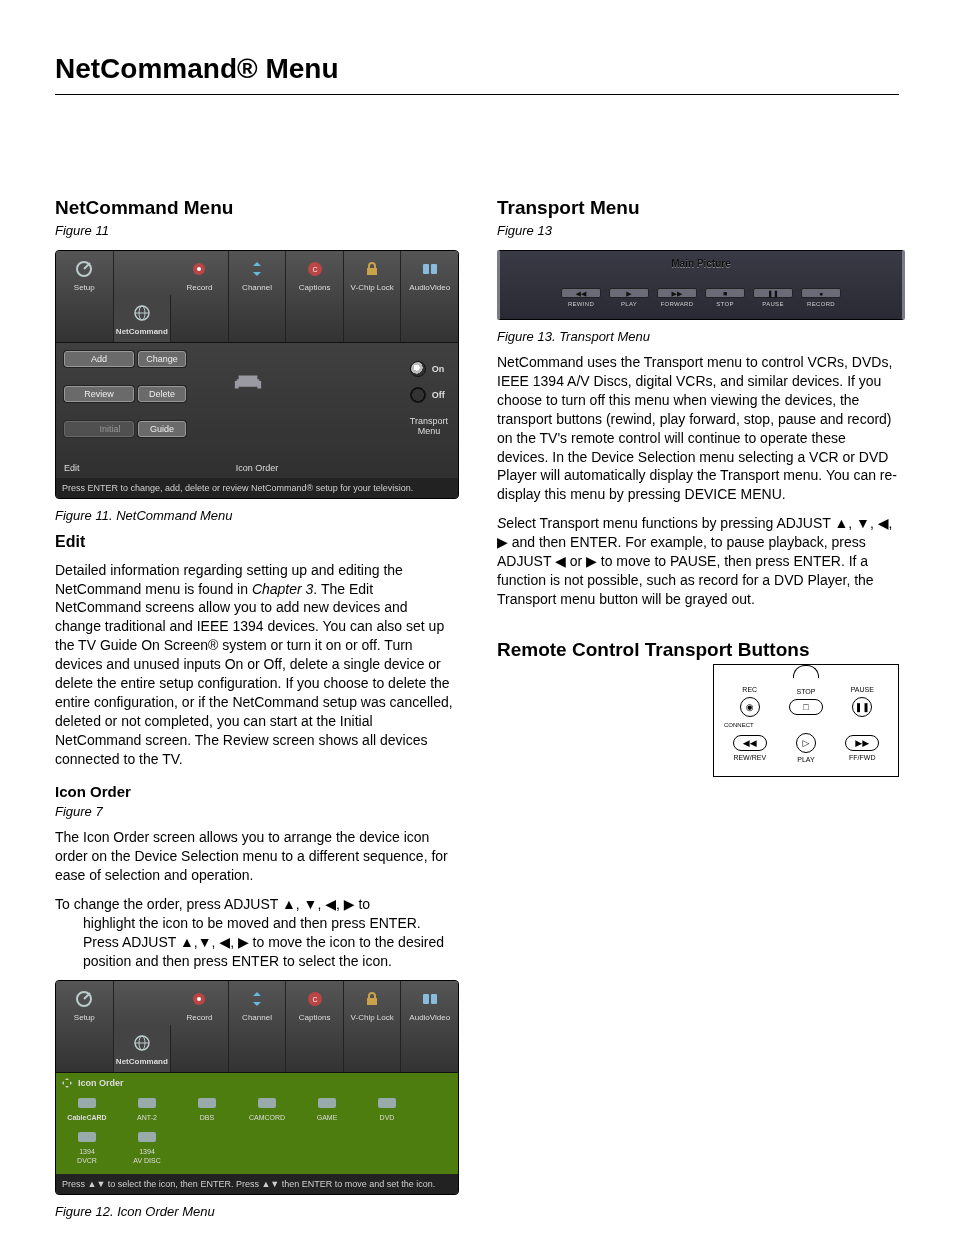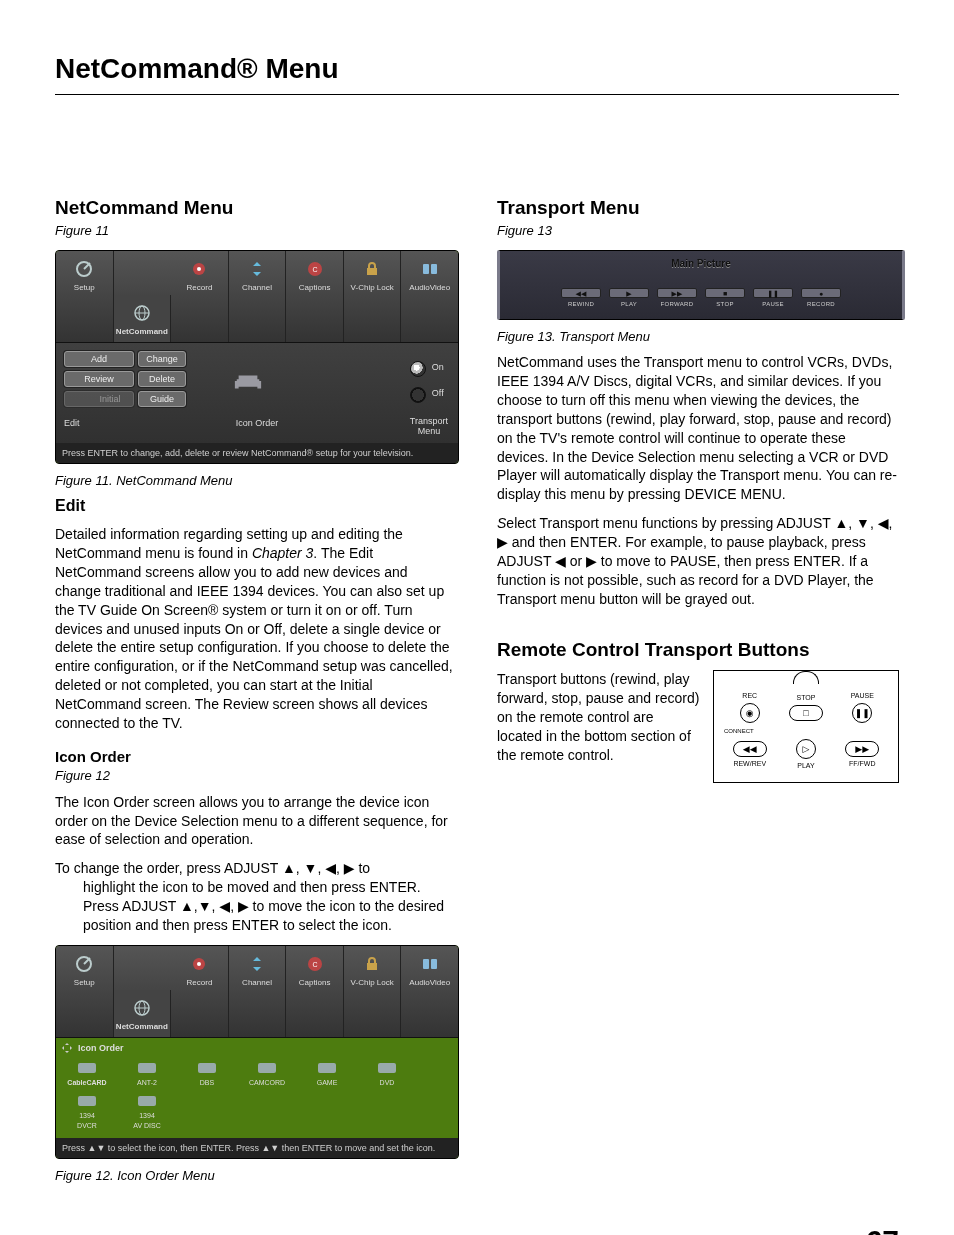--- a/index.html
+++ b/index.html
@@ -122,21 +122,21 @@
     vertical-align: top;
     margin-right: 4px;
   }
   .obtn {
     display: block;
     background: #6a6a6a;
     border: 1px solid #999;
     border-radius: 3px;
     color: #eee;
     padding: 1px 6px;
-    margin-bottom: 4px;
+    margin-bottom: 19px;
     font-size: 9px;
     min-width: 34px;
     text-align: center;
     box-shadow: 0 0 0 1px #222;
   }
   .obtn.dis { opacity: .5; padding-left: 28px; }
   .panel-footer {
     display: flex;
     justify-content: space-between;
     align-items: flex-end;
@@ -151,21 +151,21 @@
     padding: 4px 6px;
   }
   .onoff {
     position: absolute;
     right: 10px;
     top: 18px;
     text-align: left;
     font-size: 9px;
     color: #ddd;
   }
-  .onoff .row { display: flex; gap: 6px; margin-bottom: 10px; }
+  .onoff .row { display: flex; align-items: center; gap: 6px; margin-bottom: 10px; font-weight: bold; }
   .radio-on {
     width: 14px; height: 14px; border-radius: 50%;
     background: radial-gradient(circle at 40% 40%, #fff 0 25%, #bbb 26% 50%, #333 51% 100%);
     border: 1px solid #111;
   }
   .radio-off {
     width: 14px; height: 14px; border-radius: 50%;
     background: radial-gradient(circle at 50% 50%, #333 0 60%, #111 61% 100%);
     border: 1px solid #111;
   }
@@ -374,21 +374,21 @@
       </div>
       <div class="tips">Press ENTER to change, add, delete or review NetCommand®  setup for your television.</div>
     </div>
 
     <div class="caption">Figure 11.  NetCommand Menu</div>
 
     <h3 class="sub">Edit</h3>
     <p><span id="editpara">Detailed information regarding setting up and editing the NetCommand menu is found in <i>Chapter 3</i>. The Edit NetCommand screens allow you to add new devices and change traditional and IEEE 1394 devices.  You can also set up the TV Guide On Screen® system or turn it on or off. Turn devices and unused inputs On or Off, delete a single device or delete the entire setup configuration.  If you choose to delete the entire configuration, or if the NetCommand setup was cancelled, deleted or not completed, you can start at the Initial NetCommand screen.  The Review screen shows all devices connected to the TV.</span></p>
 
     <h3 class="subbold">Icon Order</h3>
-    <div class="fig-ref" style="margin-bottom:2px;">Figure 12</div>
+    <div class="fig-ref" style="margin-bottom:2px;">Figure 7</div>
     <p>The Icon Order screen allows you to arrange the device icon order on the Device Selection menu to a different sequence, for ease of selection and operation.</p>
     <p>
       <span>To change the order, press ADJUST ▲, ▼, ◀, ▶ to</span><br>
       <span class="indent-block" style="display:block;">highlight the icon to be moved and then press ENTER.  Press ADJUST ▲,▼, ◀, ▶ to move the icon to the desired position and then press ENTER to select the icon.</span>
     </p>
 
     <div class="menubox">
       <div class="tabs" id="tabs12">
           <div class="tab">
             <div class="ticon">
@@ -600,21 +600,20 @@
           <div class="rbtn">
             <span class="shape">▷</span>
             <span class="rlabel">PLAY</span>
           </div>
           <div class="rbtn wide">
             <span class="shape">▶▶</span>
             <span class="rlabel">FF/FWD</span>
           </div>
         </div>
       </div>
-      <p style="width:220px;">Transport  buttons (rewind, play forward, stop, pause and record) on the remote control are located in the bottom section of the remote control.</p>
     </div>
   </div>
 </div>
 
 <div class="footer">
   <span class="chap">Chapter 5.  TV Menu Screen Operations</span>
   <span class="pnum">67</span>
 </div>
 
 </body></html>

